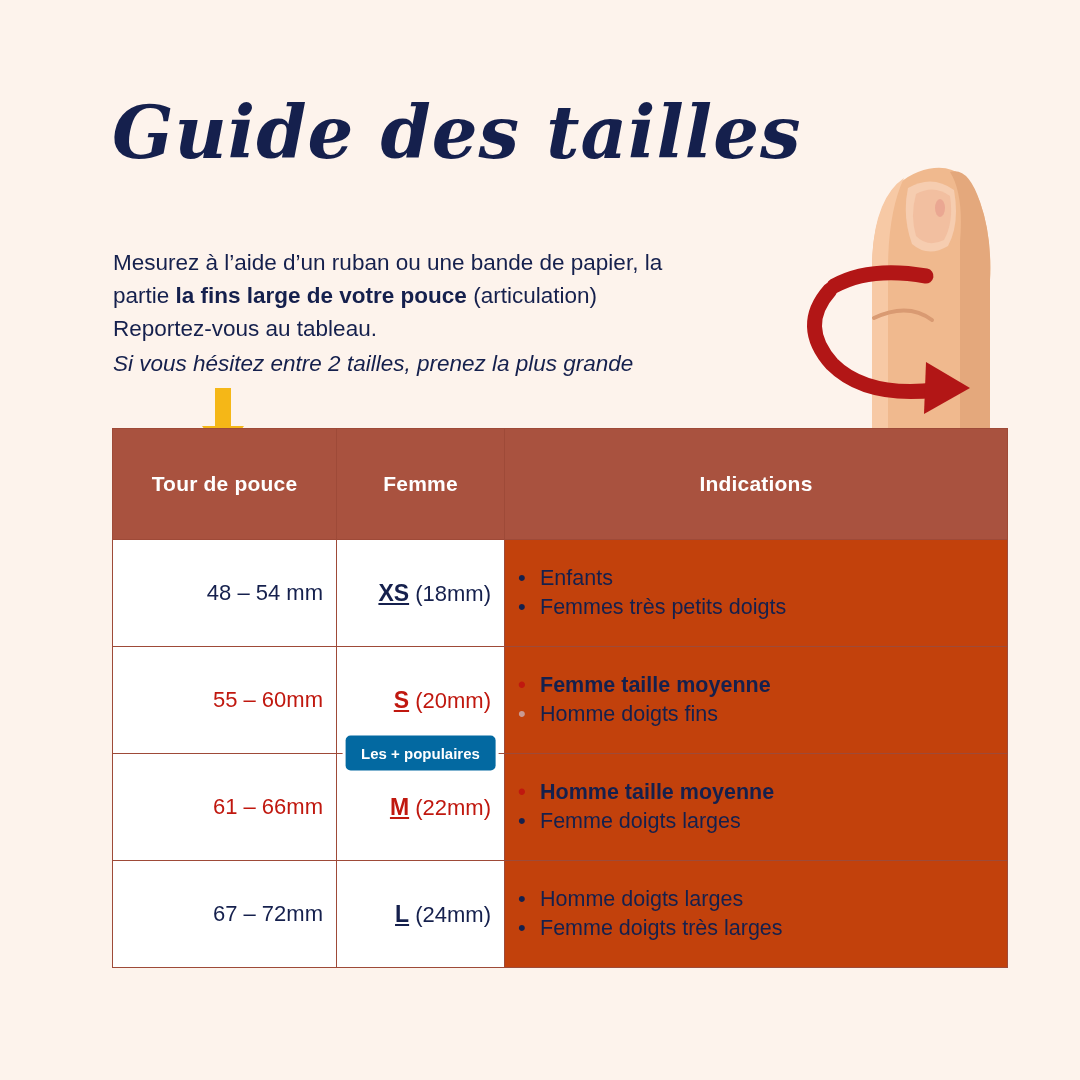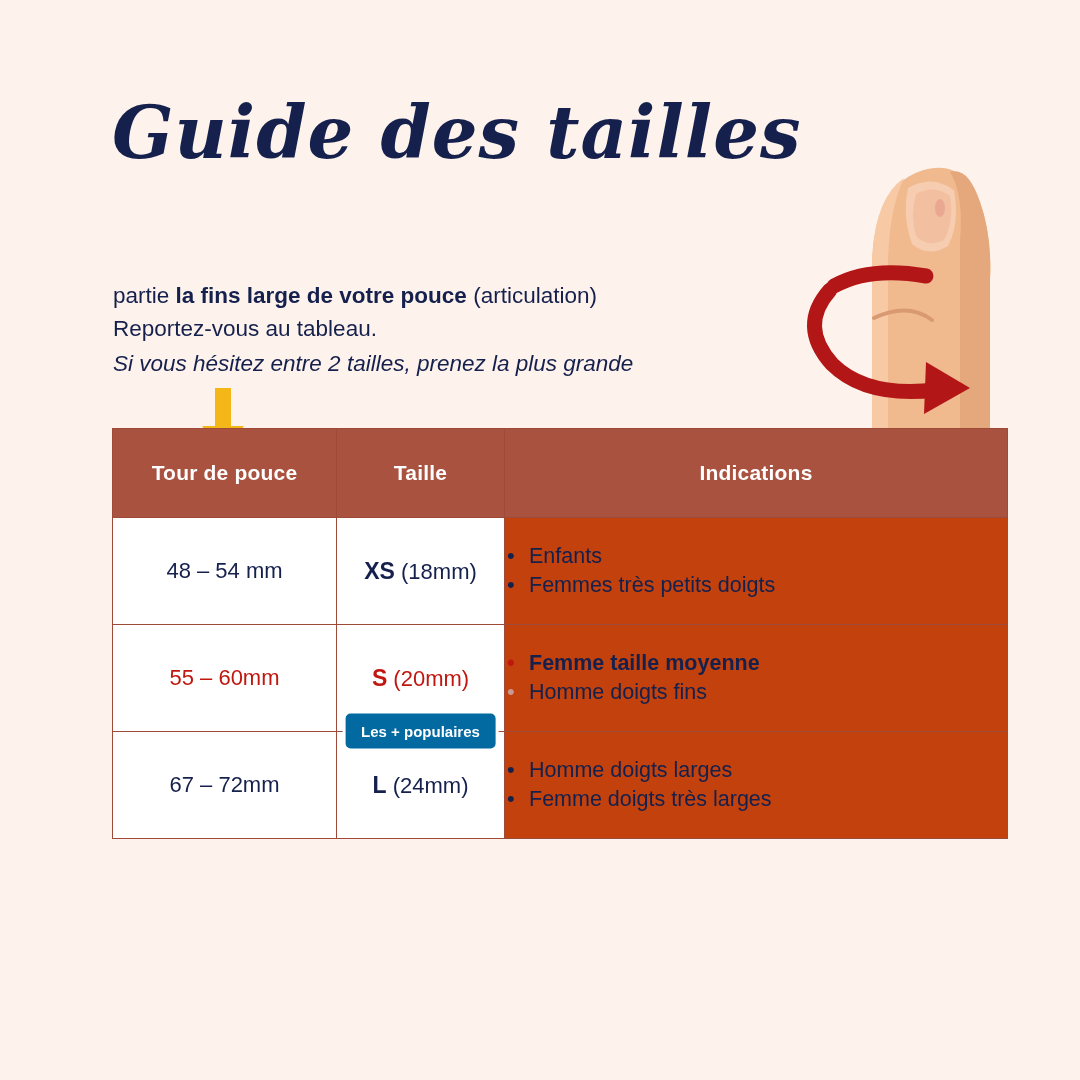--- a/index.html
+++ b/index.html
@@ -79,21 +79,21 @@
     top: 428px;
     width: 895px;
   }
   table.sizes {
     width: 895px;
     border-collapse: collapse;
     table-layout: fixed;
   }
   table.sizes th, table.sizes td {
     border: 1.5px solid #9e4a38;
-    padding: 2px;
+    padding: 13px;
     vertical-align: middle;
   }
   thead th {
     background: #a9523f;
     color: #ffffff;
     font-size: 21px;
     font-weight: 700;
     height: 84px;
     letter-spacing: .2px;
   }
@@ -106,26 +106,26 @@
     text-align: center;
     font-size: 22px;
     color: #15204d;
   }
   td.col-size {
     text-align: center;
     font-size: 22px;
     color: #15204d;
     position: relative;
   }
-  td.col-size .letter { font-weight: 700; font-size: 23px; }
+  td.col-size .letter { font-weight: 700; font-size: 23px; text-decoration: underline; }
   td.col-ind {
     padding: 0 0 0 46px;
     background: #c2410c;
   }
-  td.col-thumb, td.col-size { background: #ffffff; }
+  td.col-thumb, td.col-size { background: #ffffff; text-align: right; }
 
   ul.ind {
     margin: 0;
     padding: 0;
     list-style: none;
   }
   ul.ind li {
     font-size: 21.5px;
     line-height: 29px;
     color: #15204d;
@@ -168,20 +168,21 @@
   }
 </style>
 </head>
 <body>
 
 <div class="page">
 
   <div class="title">Guide des tailles</div>
 
   <div class="intro">
+    <span>Mesurez à l’aide d’un ruban ou une bande de papier, la</span>
     <br>
     <span>partie </span><b>la fins large de votre pouce</b><span> (articulation)</span>
     <br>
     <span>Reportez-vous au tableau.</span>
     <span class="emph">Si vous hésitez entre 2 tailles, prenez la plus grande</span>
   </div>
 
   <div class="thumb-art">
     <svg width="250" height="300" viewBox="0 0 250 300" xmlns="http://www.w3.org/2000/svg">
 
@@ -216,21 +217,21 @@
   <div class="table-wrap">
     <table class="sizes">
       <colgroup>
         <col class="c1">
           <col class="c2">
           <col class="c3">
       </colgroup>
       <thead>
         <tr>
           <th>Tour de pouce</th>
-          <th>Taille</th>
+          <th>Femme</th>
           <th>Indications</th>
         </tr>
       </thead>
       <tbody>
 
         <tr>
           <td class="col-thumb">48 – 54 mm</td>
           <td class="col-size">
             <span class="letter">XS</span><span> (18mm)</span>
           </td>
@@ -249,20 +250,32 @@
             <span class="badge" style="left:50%; top:100%;">Les + populaires</span>
           </td>
           <td class="col-ind">
             <ul class="ind">
               <li class="red">Femme taille moyenne</li>
               <li class="muted">Homme doigts fins</li>
             </ul>
           </td>
         </tr>
 
+        <tr class="hl">
+          <td class="col-thumb">61 – 66mm</td>
+          <td class="col-size">
+            <span class="letter">M</span><span> (22mm)</span>
+          </td>
+          <td class="col-ind">
+            <ul class="ind">
+              <li class="red">Homme taille moyenne</li>
+              <li>Femme doigts larges</li>
+            </ul>
+          </td>
+        </tr>
 
         <tr>
           <td class="col-thumb">67 – 72mm</td>
           <td class="col-size">
             <span class="letter">L</span><span> (24mm)</span>
           </td>
           <td class="col-ind">
             <ul class="ind">
               <li>Homme doigts larges</li>
               <li>Femme doigts très larges</li>

